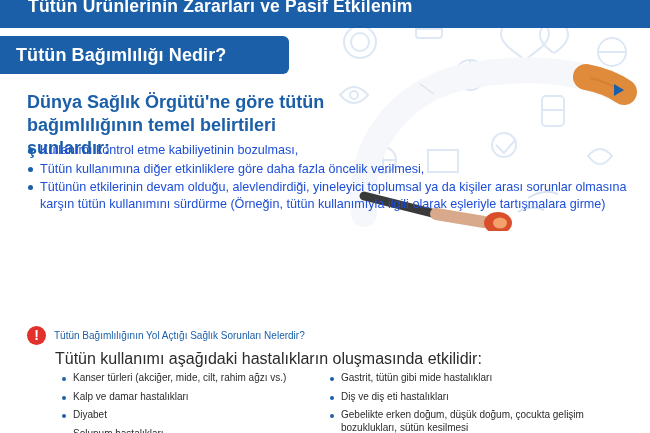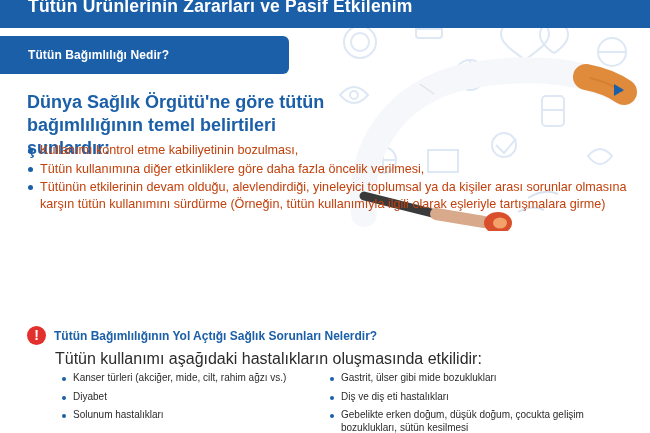--- a/index.html
+++ b/index.html
@@ -59,23 +59,23 @@
     top: 36px;
     width: 289px;
     height: 38px;
     background: #1b5fa8;
     border-top-right-radius: 6px;
     border-bottom-right-radius: 6px;
     display: flex;
     align-items: center;
   }
   .subhead .subhead-text {
-    margin-left: 28px;
+    margin-left: 16px;
     color: #ffffff;
-    font-size: 12px;
+    font-size: 18px;
     font-weight: bold;
     letter-spacing: 0.1px;
   }
 
   
   .intro {
     position: absolute;
     left: 27px;
     top: 91px;
     width: 320px;
@@ -84,21 +84,21 @@
     font-weight: bold;
     line-height: 1.28;
   }
 
   
   .sym-list {
     position: absolute;
     left: 27px;
     top: 142px;
     width: 600px;
-    color: #c2410c;
+    color: #1d4ed8;
     font-size: 12.6px;
     line-height: 1.33;
   }
   .sym-item {
     position: relative;
     padding-left: 13px;
     margin-bottom: 2px;
   }
   .sym-item::before {
     content: "";
@@ -127,22 +127,22 @@
     color: #ffffff;
     font-size: 14px;
     font-weight: bold;
     line-height: 19px;
     text-align: center;
     margin-right: 8px;
     flex: none;
   }
   .alert-title {
     color: #1b5fa8;
-    font-size: 12px;
-    font-weight: bold;
+    font-size: 10px;
+    font-weight: normal;
   }
 
   
   .sub-caption {
     position: absolute;
     left: 55px;
     top: 350px;
     color: #2b2b2b;
     font-size: 16px;
   }
@@ -268,23 +268,24 @@
 
   <div class="alert-row">
     <div class="alert-icon">!</div>
     <div class="alert-title">Tütün Bağımlılığının Yol Açtığı Sağlık Sorunları Nelerdir?</div>
   </div>
 
   <div class="sub-caption">Tütün kullanımı aşağıdaki hastalıkların oluşmasında etkilidir:</div>
 
   <div class="col-left">
     <div class="dis-item">Kanser türleri (akciğer, mide, cilt, rahim ağzı vs.)</div>
+    <div class="dis-item">Kalp ve damar hastalıkları</div>
     <div class="dis-item">Diyabet</div>
     <div class="dis-item">Solunum hastalıkları</div>
   </div>
 
   <div class="col-right">
-    <div class="dis-item">Gastrit, ülser gibi mide bozuklukları</div>
+    <div class="dis-item">Gastrit, tütün gibi mide hastalıkları</div>
     <div class="dis-item">Diş ve diş eti hastalıkları</div>
     <div class="dis-item">Gebelikte erken doğum, düşük doğum, çocukta gelişim bozuklukları, sütün kesilmesi</div>
   </div>
 
 </div>
 
 </body></html>

